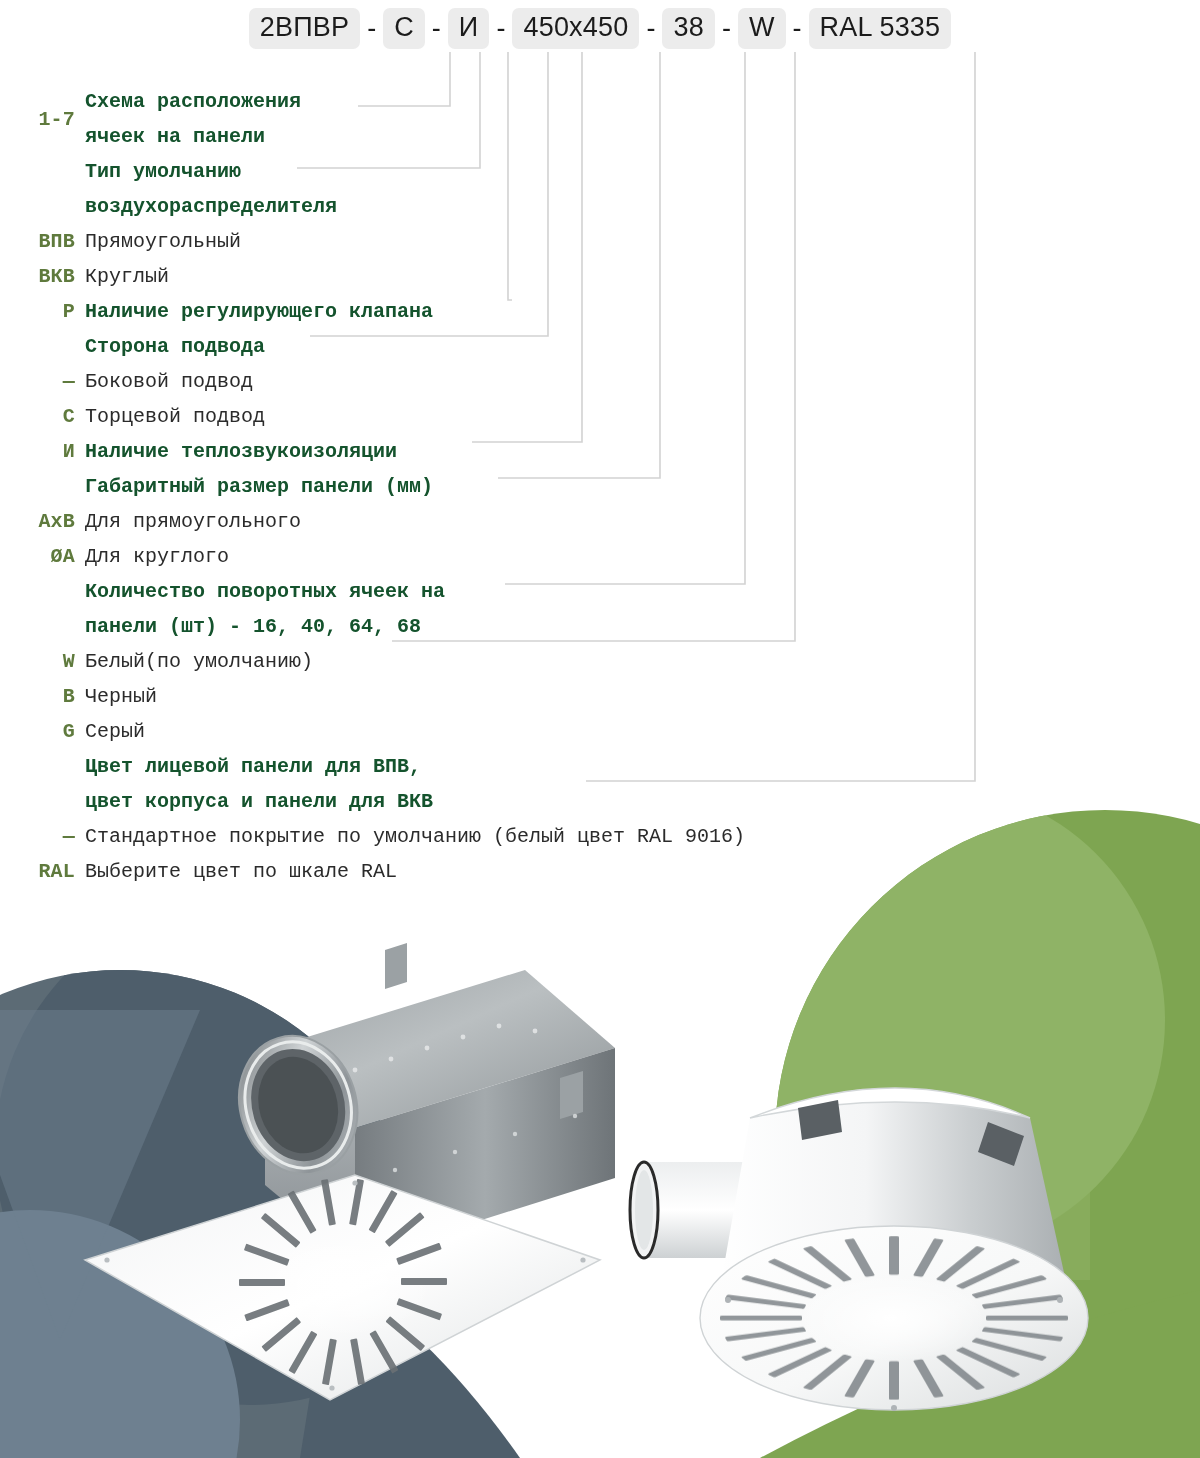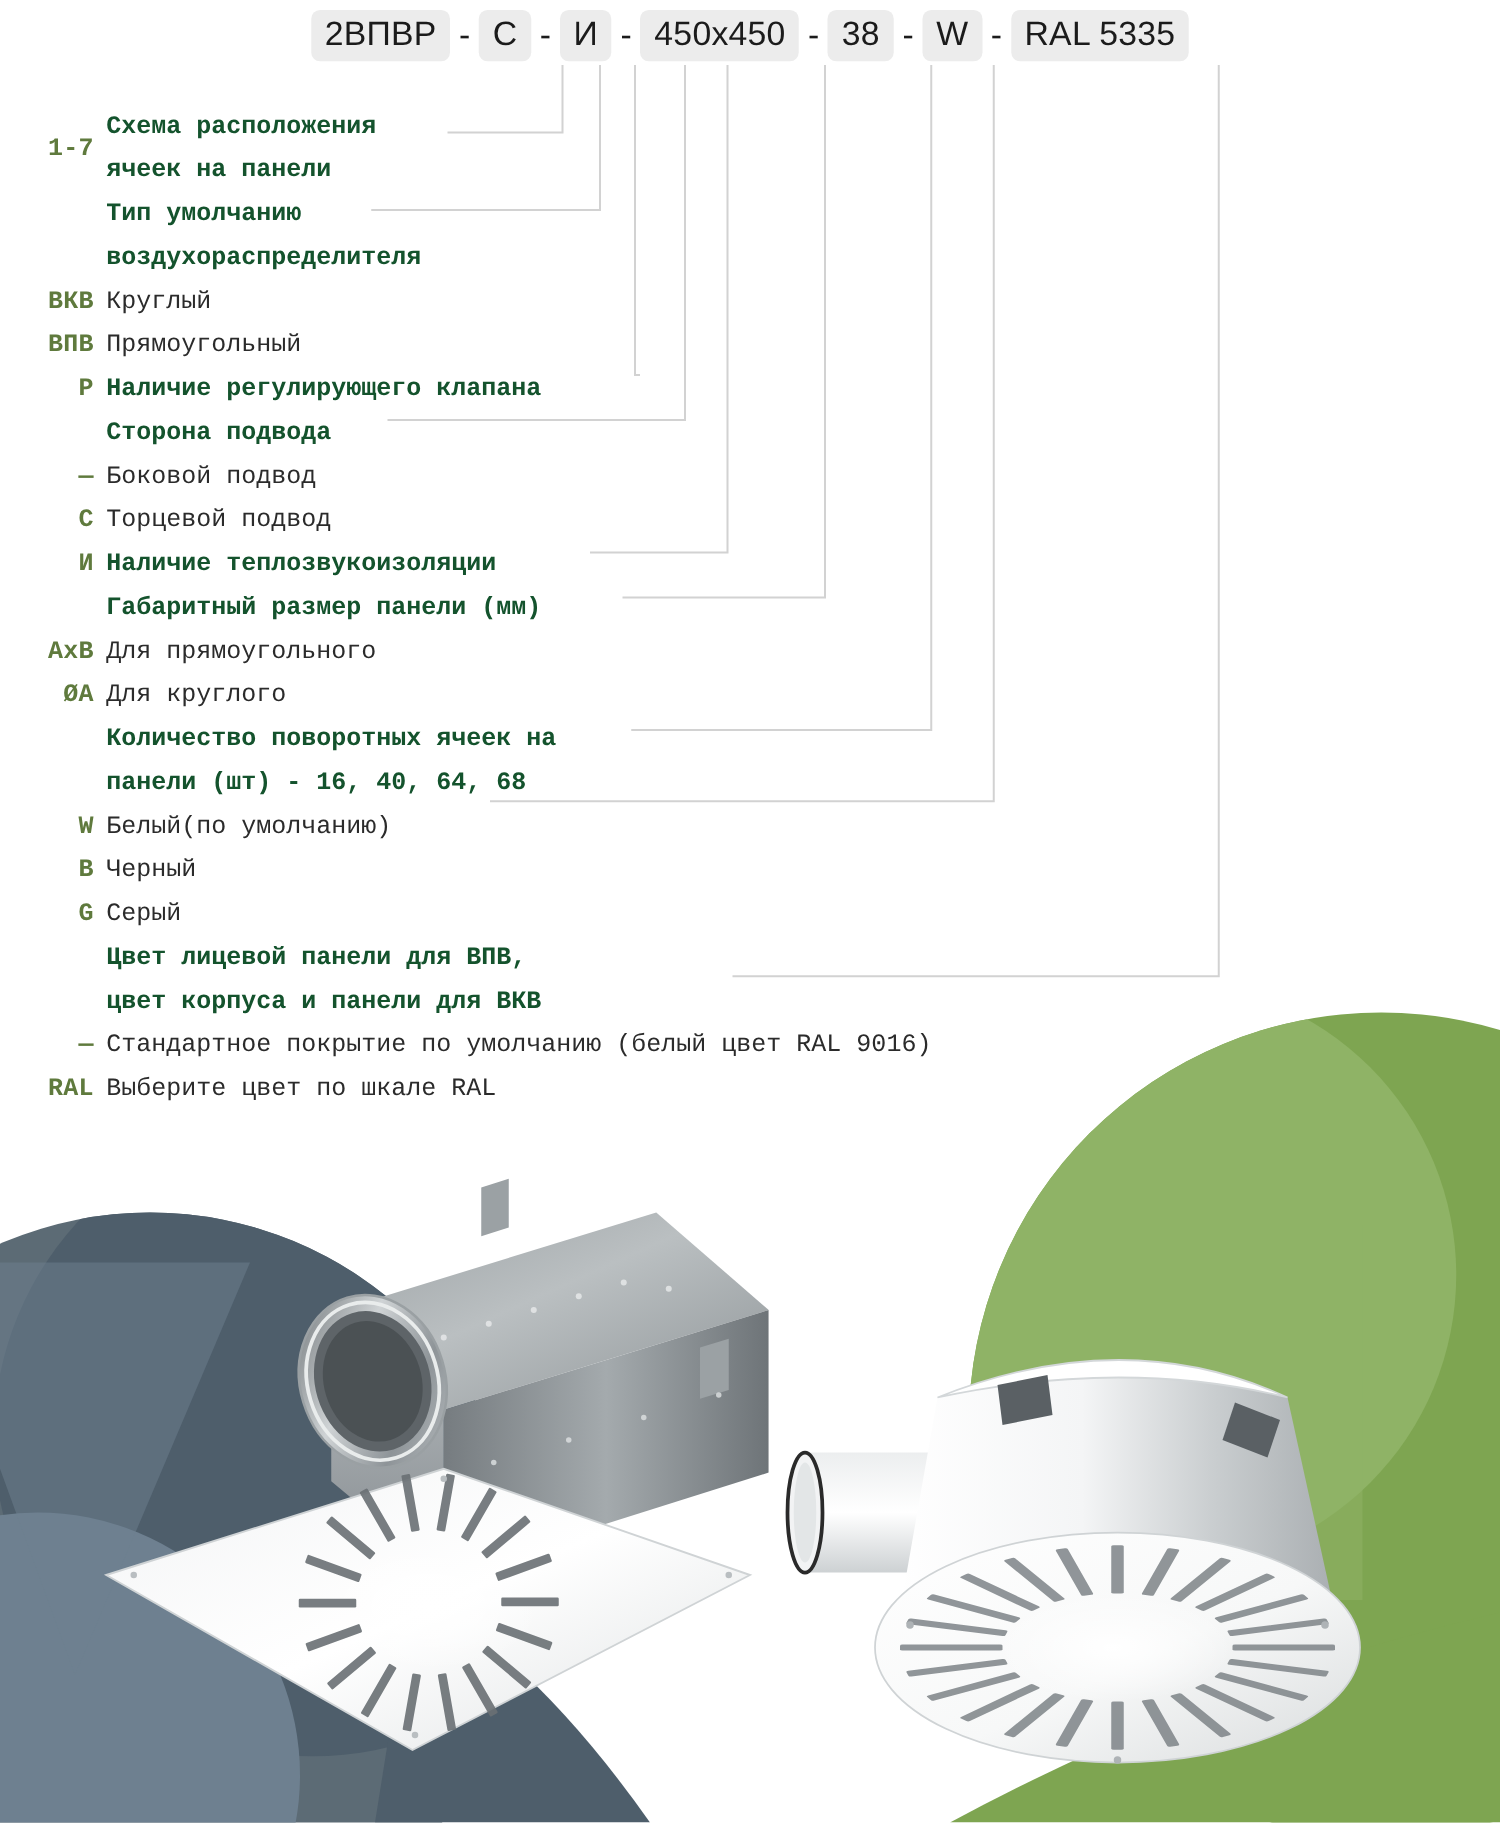--- a/index.html
+++ b/index.html
@@ -120,26 +120,26 @@
       <div class="code-col">1-7</div>
       <div class="label-col">Схема расположения
 ячеек на панели</div>
     </div>
     <div class="row hdr">
       <div class="code-col"></div>
       <div class="label-col">Тип умолчанию
 воздухораспределителя</div>
     </div>
     <div class="row opt">
+      <div class="code-col">ВПВ</div>
+      <div class="label-col">Прямоугольный</div>
+    </div>
+    <div class="row opt">
       <div class="code-col">ВКВ</div>
       <div class="label-col">Круглый</div>
-    </div>
-    <div class="row opt">
-      <div class="code-col">ВПВ</div>
-      <div class="label-col">Прямоугольный</div>
     </div>
     <div class="row hdr">
       <div class="code-col">Р</div>
       <div class="label-col">Наличие регулирующего клапана</div>
     </div>
     <div class="row hdr">
       <div class="code-col"></div>
       <div class="label-col">Сторона подвода</div>
     </div>
     <div class="row opt">

